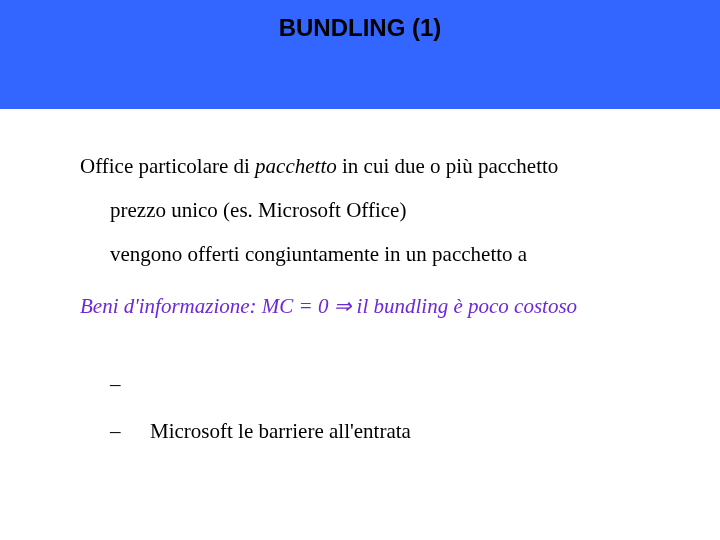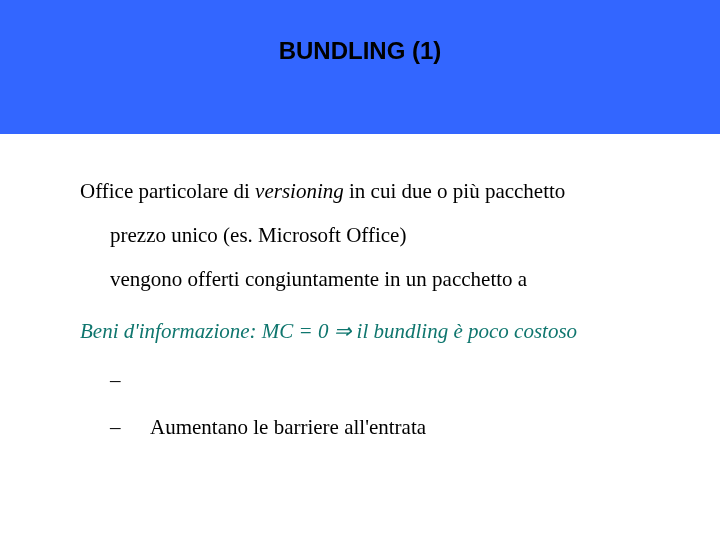--- a/index.html
+++ b/index.html
@@ -5,23 +5,23 @@
   * { margin: 0; padding: 0; box-sizing: border-box; }
   body {
     width: 720px;
     height: 540px;
     background: #ffffff;
     font-family: "Times New Roman", Times, serif;
     overflow: hidden;
   }
   .header {
     width: 100%;
-    height: 134px;
+    height: 109px;
     background: #3366ff;
-    padding-top: 37px;
+    padding-top: 14px;
   }
   .title {
     font-family: Arial, Helvetica, sans-serif;
     font-weight: bold;
     font-size: 24px;
     color: #000000;
     text-align: center;
   }
   .content {
     padding: 35px 50px 0 80px;
@@ -33,22 +33,22 @@
     margin-bottom: 18px;
   }
   .para1 .indent {
     display: block;
     padding-left: 30px;
   }
   .italic { font-style: italic; }
   .para2 {
     font-size: 21px;
     font-style: italic;
-    color: #0f766e;
-    margin-bottom: 24px;
+    color: #6d28d9;
+    margin-bottom: 53px;
   }
   .para3 {
     font-size: 21px;
     color: #000000;
     margin-bottom: 22px;
   }
   .bullet-row {
     display: flex;
     align-items: baseline;
     font-size: 21px;
@@ -64,32 +64,32 @@
 </head>
 <body>
 
 <div class="header">
   <div class="title">BUNDLING (1)</div>
 </div>
 
 <div class="content">
 
   <div class="para1">
-    <span>Office particolare di </span><span class="italic">versioning</span><span> in cui due o più pacchetto</span>
+    <span>Office particolare di </span><span class="italic">pacchetto</span><span> in cui due o più pacchetto</span>
     <span class="indent">prezzo unico (es. Microsoft Office)</span>
     <span class="indent">vengono offerti congiuntamente in un pacchetto a</span>
   </div>
 
   <div class="para2">
     <span>Beni d'informazione: MC = 0 </span><span>⇒</span><span> il bundling è poco costoso</span>
   </div>
 
 
   <div class="bullet-row">
     <span class="dash">–</span>
   </div>
 
   <div class="bullet-row">
     <span class="dash">–</span>
-    <span>Aumentano le barriere all'entrata</span>
+    <span>Microsoft le barriere all'entrata</span>
   </div>
 
 </div>
 
 </body></html>

